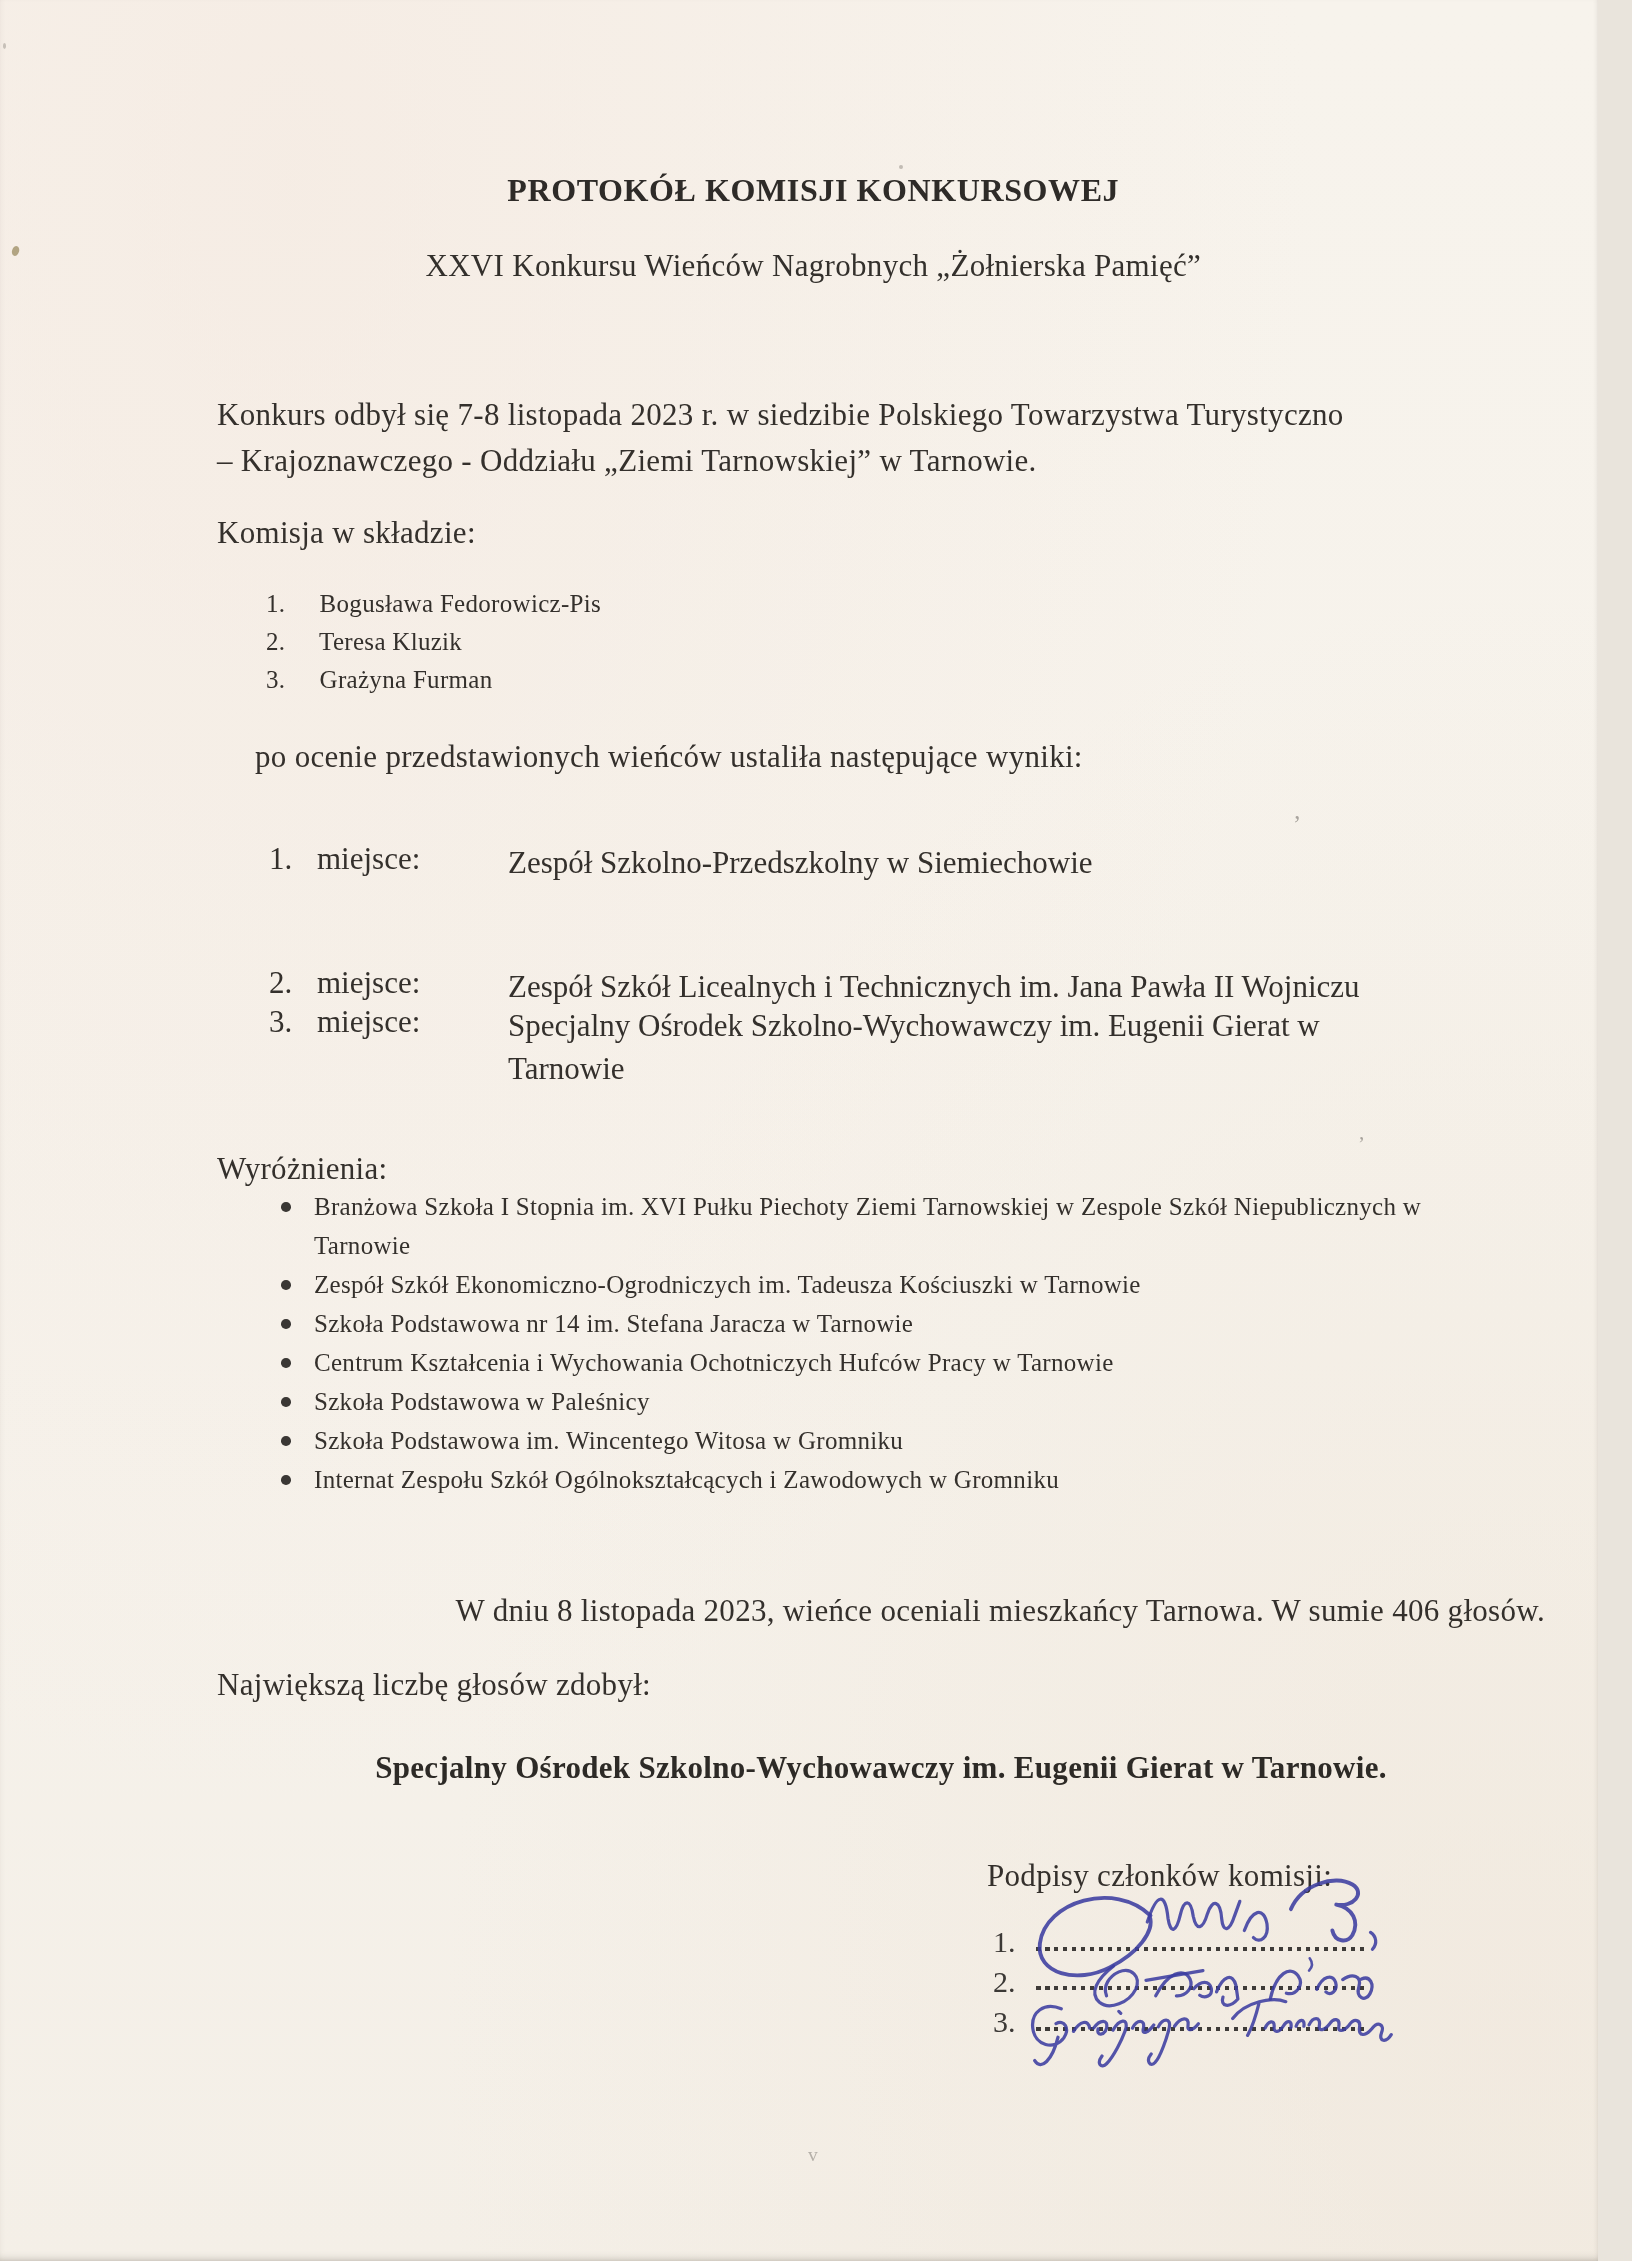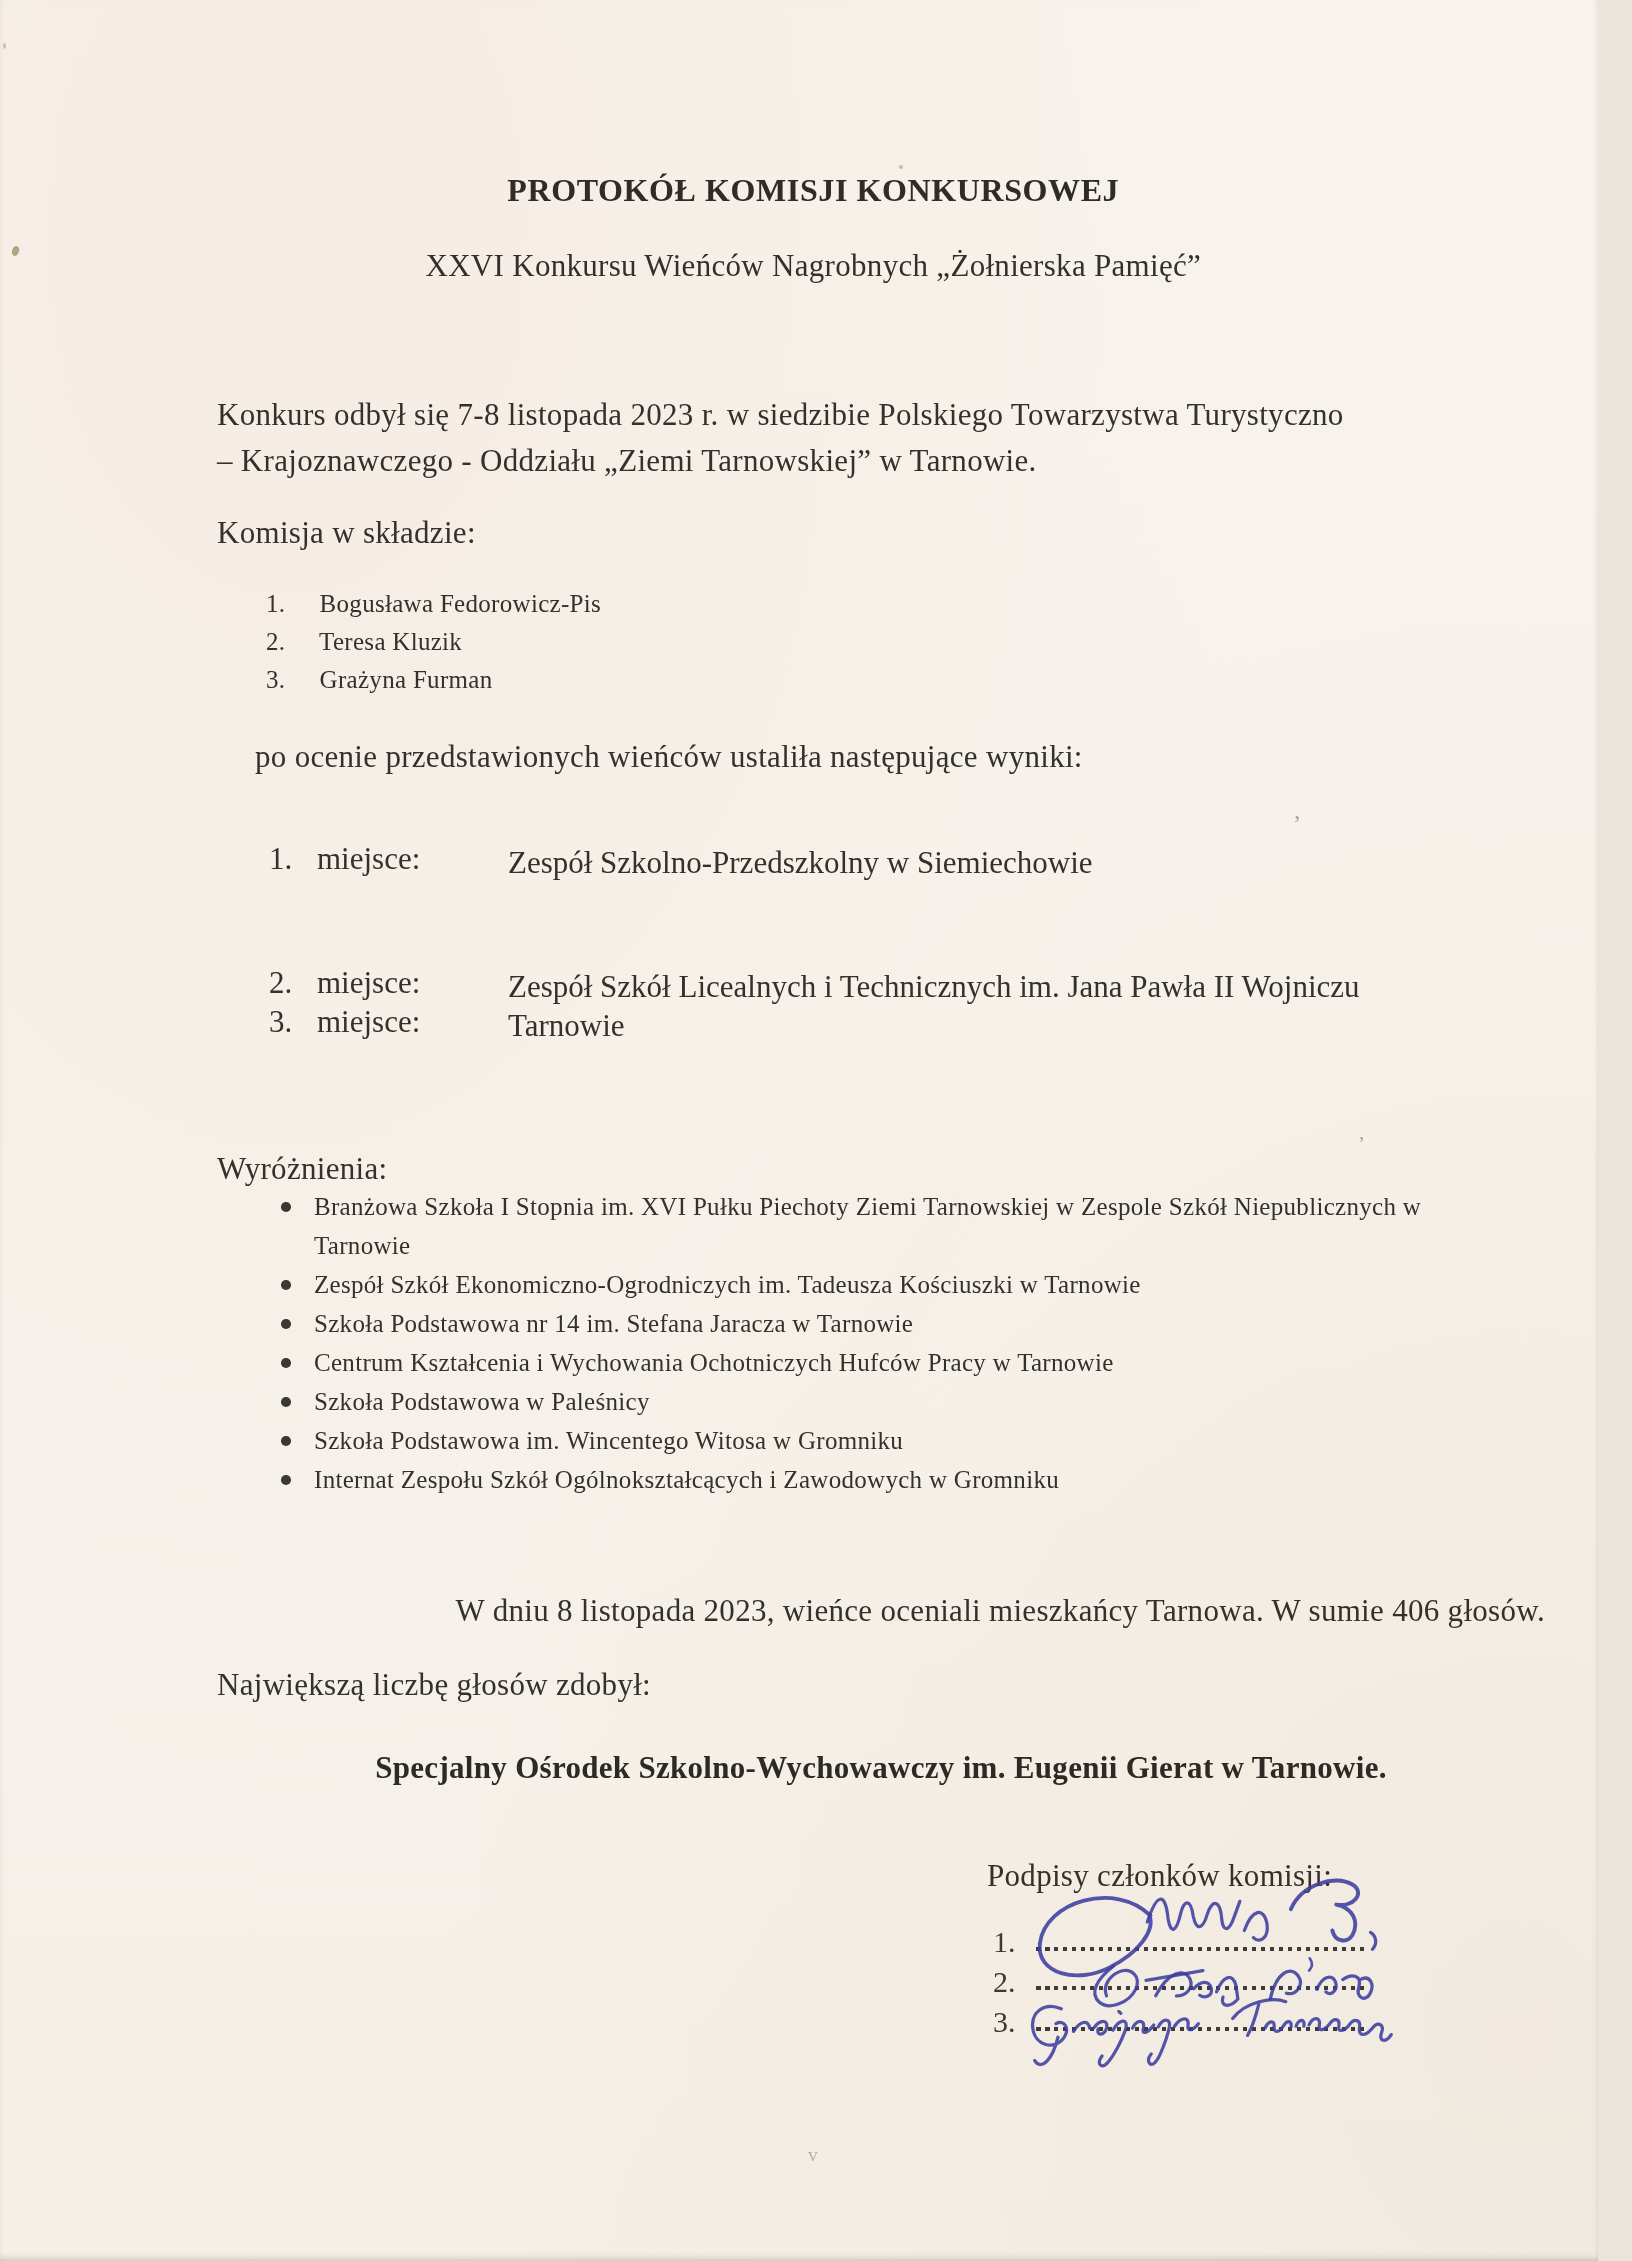--- a/index.html
+++ b/index.html
@@ -88,20 +88,21 @@
     <span class="res-label">miejsce:</span>
     <span class="res-lines">
       <span>Zespół Szkół Licealnych i Technicznych im. Jana Pawła II Wojniczu</span>
     </span>
   </div>
 
   <div class="res-row" style="top:1004px;">
     <span class="res-no">3.</span>
     <span class="res-label">miejsce:</span>
     <span class="res-lines">
+      <span>Specjalny Ośrodek Szkolno-Wychowawczy im. Eugenii Gierat w</span>
       <span>Tarnowie</span>
     </span>
   </div>
 
   <div class="abs body-text" style="top:1146px;left:217px;">Wyróżnienia:</div>
 
   <ul class="abs list-text mentions" style="top:1187px;left:314px;">
     <li>Branżowa Szkoła I Stopnia im. XVI Pułku Piechoty Ziemi Tarnowskiej w Zespole Szkół Niepublicznych w Tarnowie</li>
     <li>Zespół Szkół Ekonomiczno-Ogrodniczych im. Tadeusza Kościuszki w Tarnowie</li>
     <li>Szkoła Podstawowa nr 14 im. Stefana Jaracza w Tarnowie</li>

